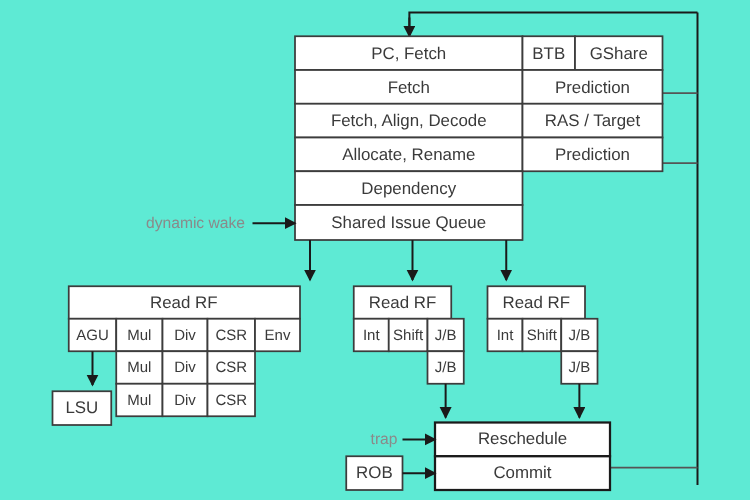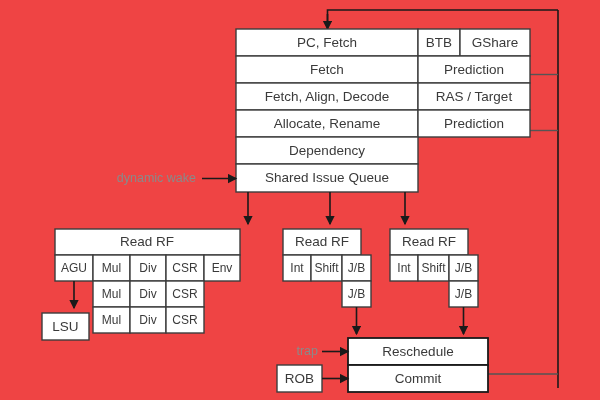--- a/index.html
+++ b/index.html
@@ -1,18 +1,18 @@
 <!DOCTYPE html>
 <html><head>
 <meta charset="utf-8">
 <style>
   html,body{margin:0;padding:0;background:#ffffff;}
   body{width:600px;height:400px;overflow:hidden;
        font-family:"Liberation Sans",sans-serif;}
-  #stage{position:relative;width:600px;height:400px;background:#ef4444;}
+  #stage{position:relative;width:600px;height:400px;background:#5eead4;}
   svg{position:absolute;left:0;top:0;width:600px;height:400px;}
   .cell{fill:#ffffff;stroke:#3c3c3c;stroke-width:1.4;}
   .cellbold{fill:#ffffff;stroke:#1a1a1a;stroke-width:1.8;}
   .txt{font-family:"Liberation Sans",sans-serif;font-size:13.5px;fill:#3a3a3a;
        text-anchor:middle;dominant-baseline:middle;}
   .txt-sm{font-family:"Liberation Sans",sans-serif;font-size:12px;fill:#3a3a3a;
        text-anchor:middle;dominant-baseline:middle;}
   .txt-gray{font-family:"Liberation Sans",sans-serif;font-size:12.5px;fill:#8a8a8a;
        text-anchor:end;dominant-baseline:middle;}
   .ln{stroke:#1a1a1a;stroke-width:1.6;fill:none;}

